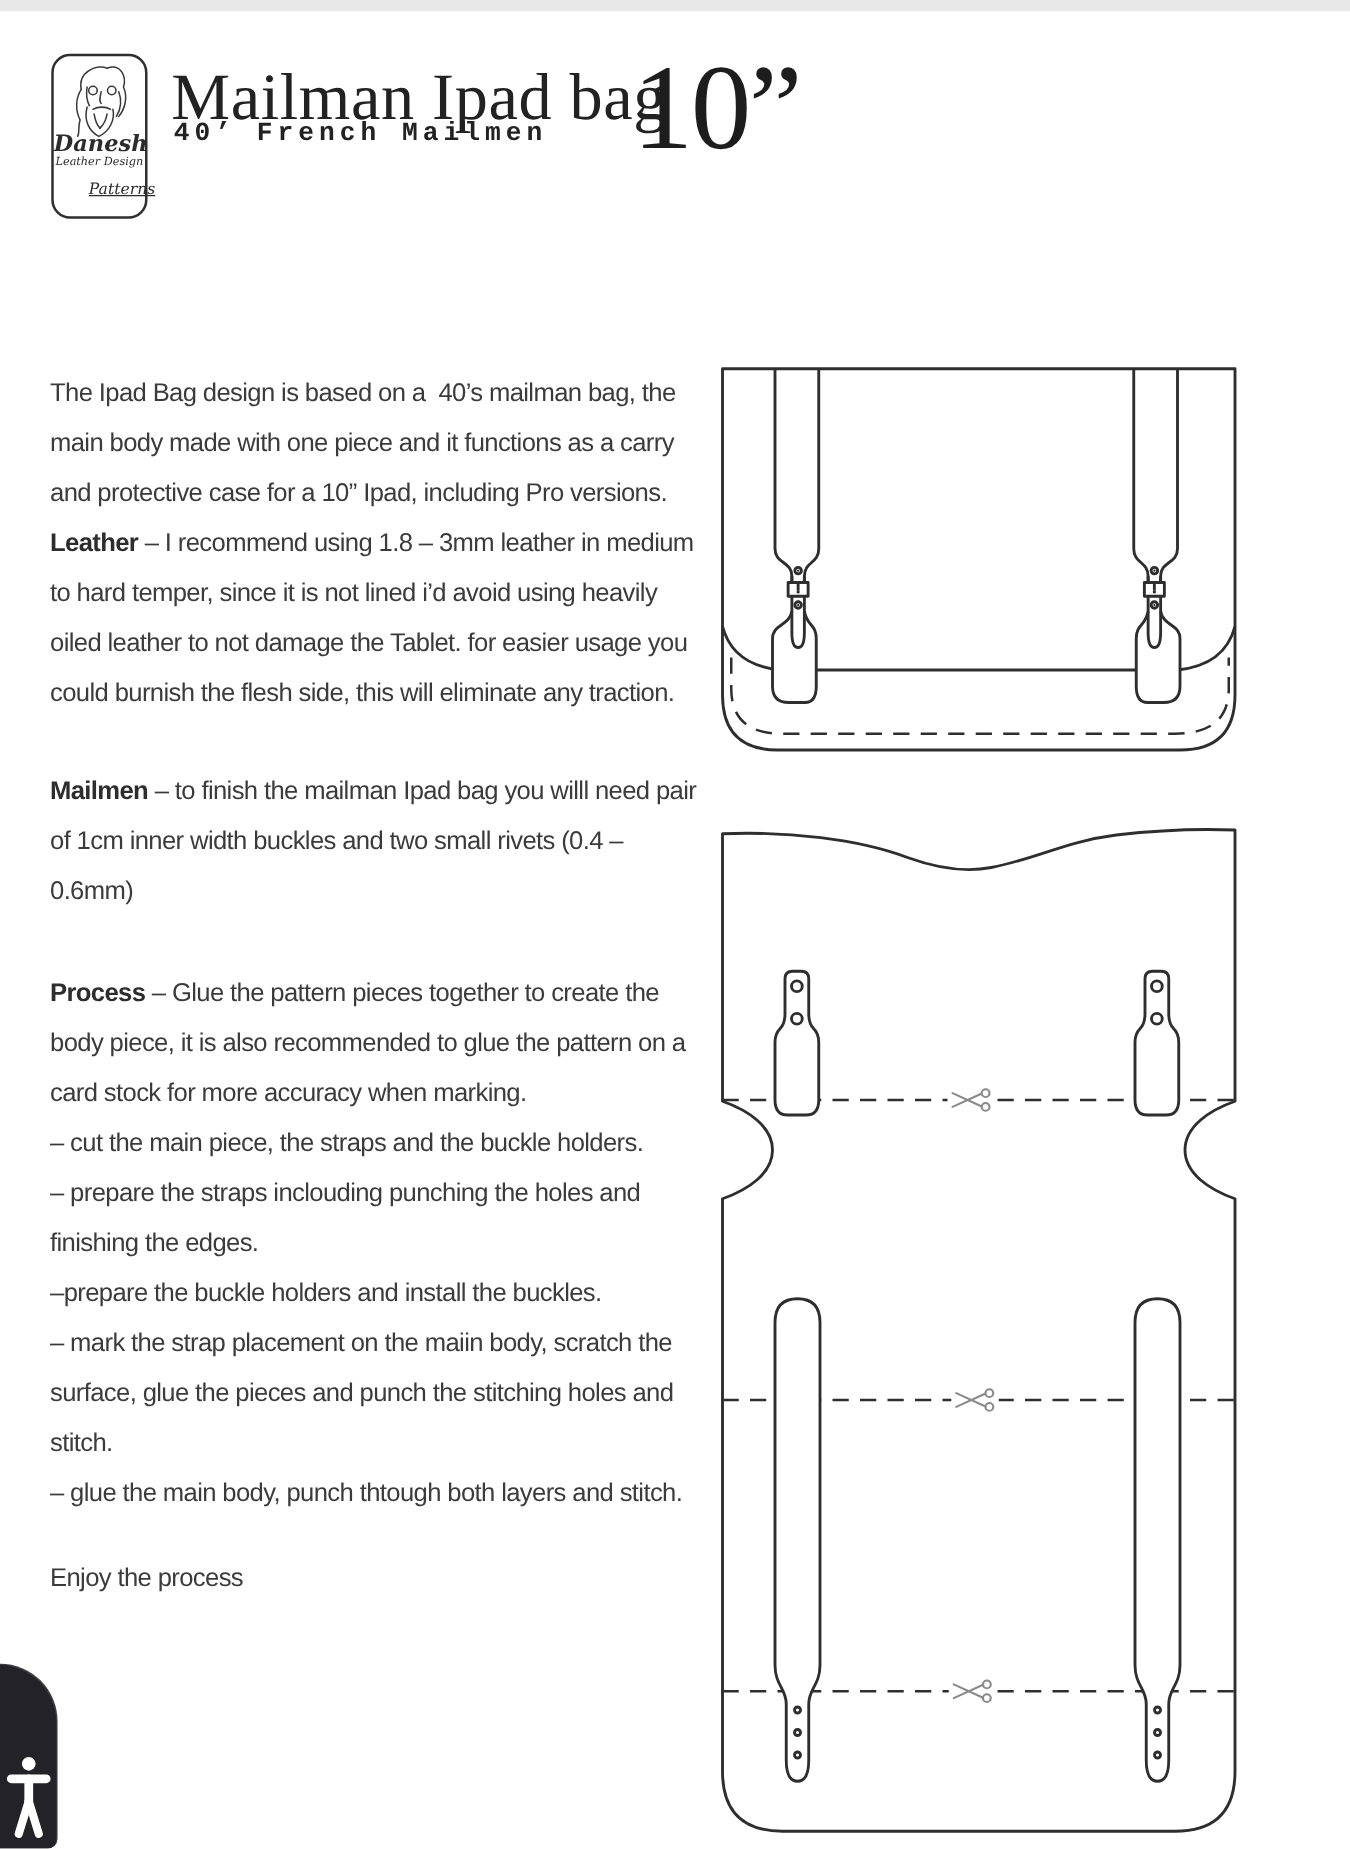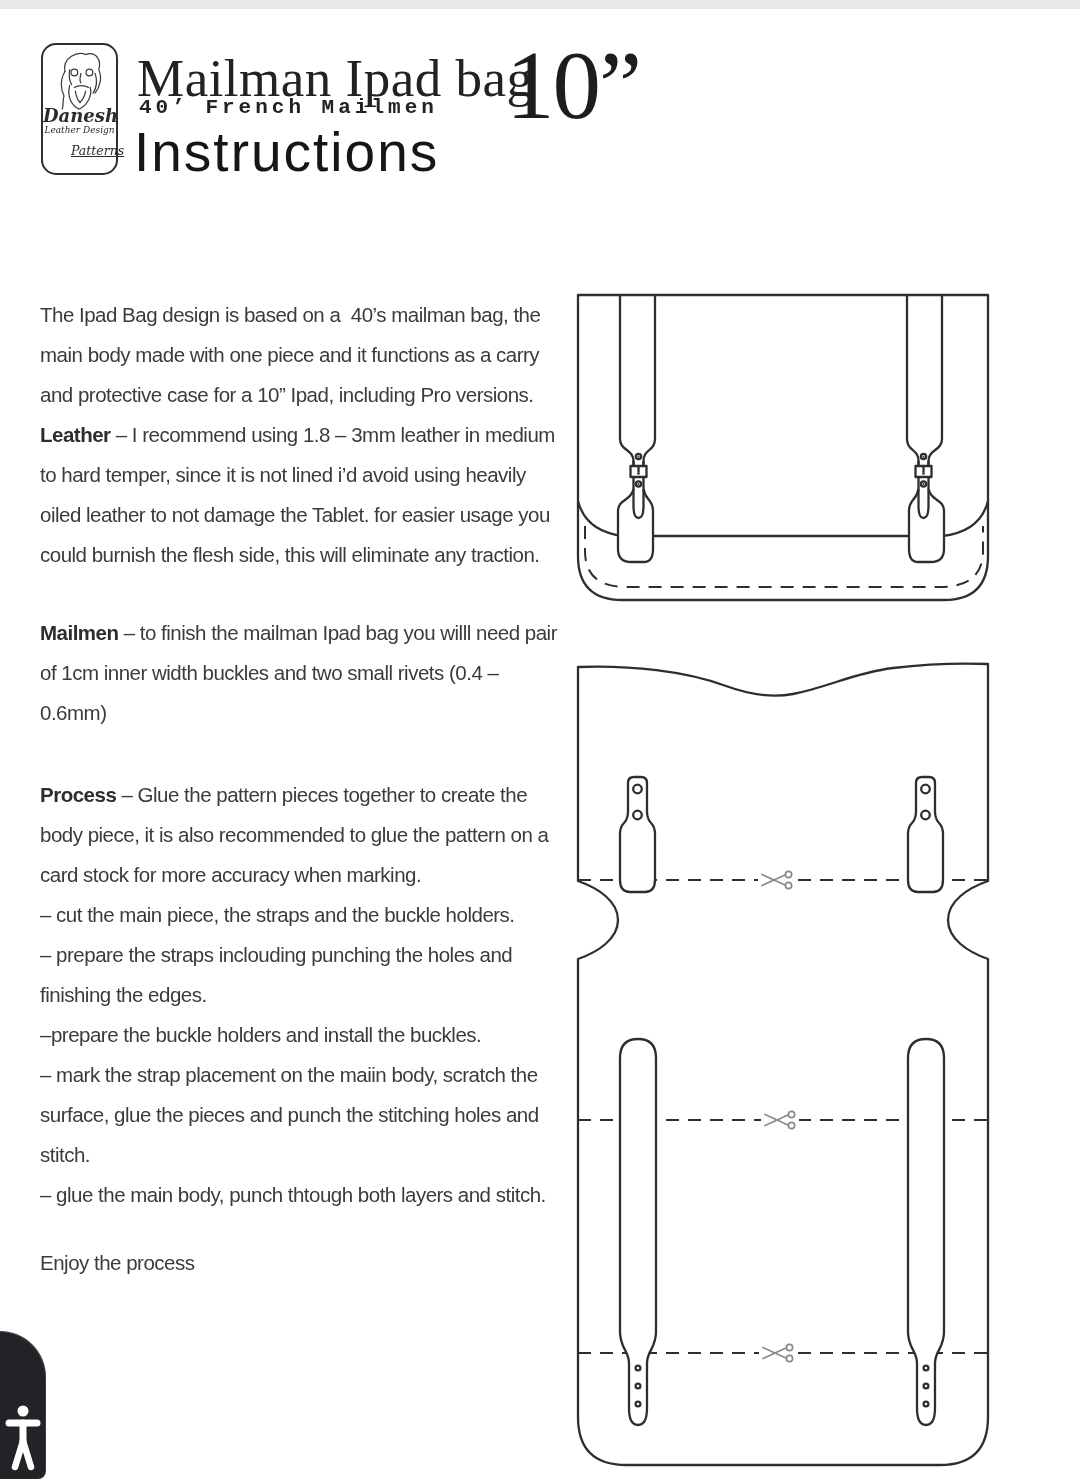--- a/index.html
+++ b/index.html
@@ -65,21 +65,20 @@
       </g>
     </svg>
     <div class="brand">Danesh</div>
     <div class="tagline">Leather Design</div>
     <div class="patterns">Patterns</div>
   </div>
 
   <div class="title">Mailman Ipad bag</div>
   <div class="sizeLabel">10”</div>
   <div class="subtitle">40’ French Mailmen</div>
-  <div class="docHeading">Instructions</div>
 
   <div class="col">
     <p class="para">The Ipad Bag design is based on a  40’s mailman bag, the main body made with one piece and it functions as a carry and protective case for a 10” Ipad, including Pro versions.</p>
     <p class="para mt1"><b>Leather</b><span> – I recommend using 1.8 – 3mm leather in medium to hard temper, since it is not lined i’d avoid using heavily oiled leather to not damage the Tablet. for easier usage you could burnish the flesh side, this will eliminate any traction.</span></p>
     <p class="para mt2"><b>Mailmen</b><span> – to finish the mailman Ipad bag you willl need pair of 1cm inner width buckles and two small rivets (0.4 – 0.6mm)</span></p>
     <p class="para mt3"><b>Process</b><span> – Glue the pattern pieces together to create the body piece, it is also recommended to glue the pattern on a card stock for more accuracy when marking.
 – cut the main piece, the straps and the buckle holders.
 – prepare the straps inclouding punching the holes and finishing the edges.
 –prepare the buckle holders and install the buckles.
 – mark the strap placement on the maiin body, scratch the surface, glue the pieces and punch the stitching holes and stitch.

